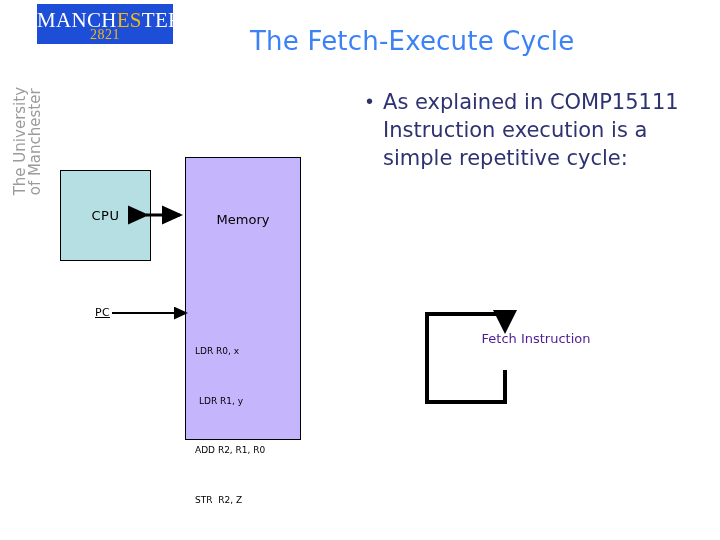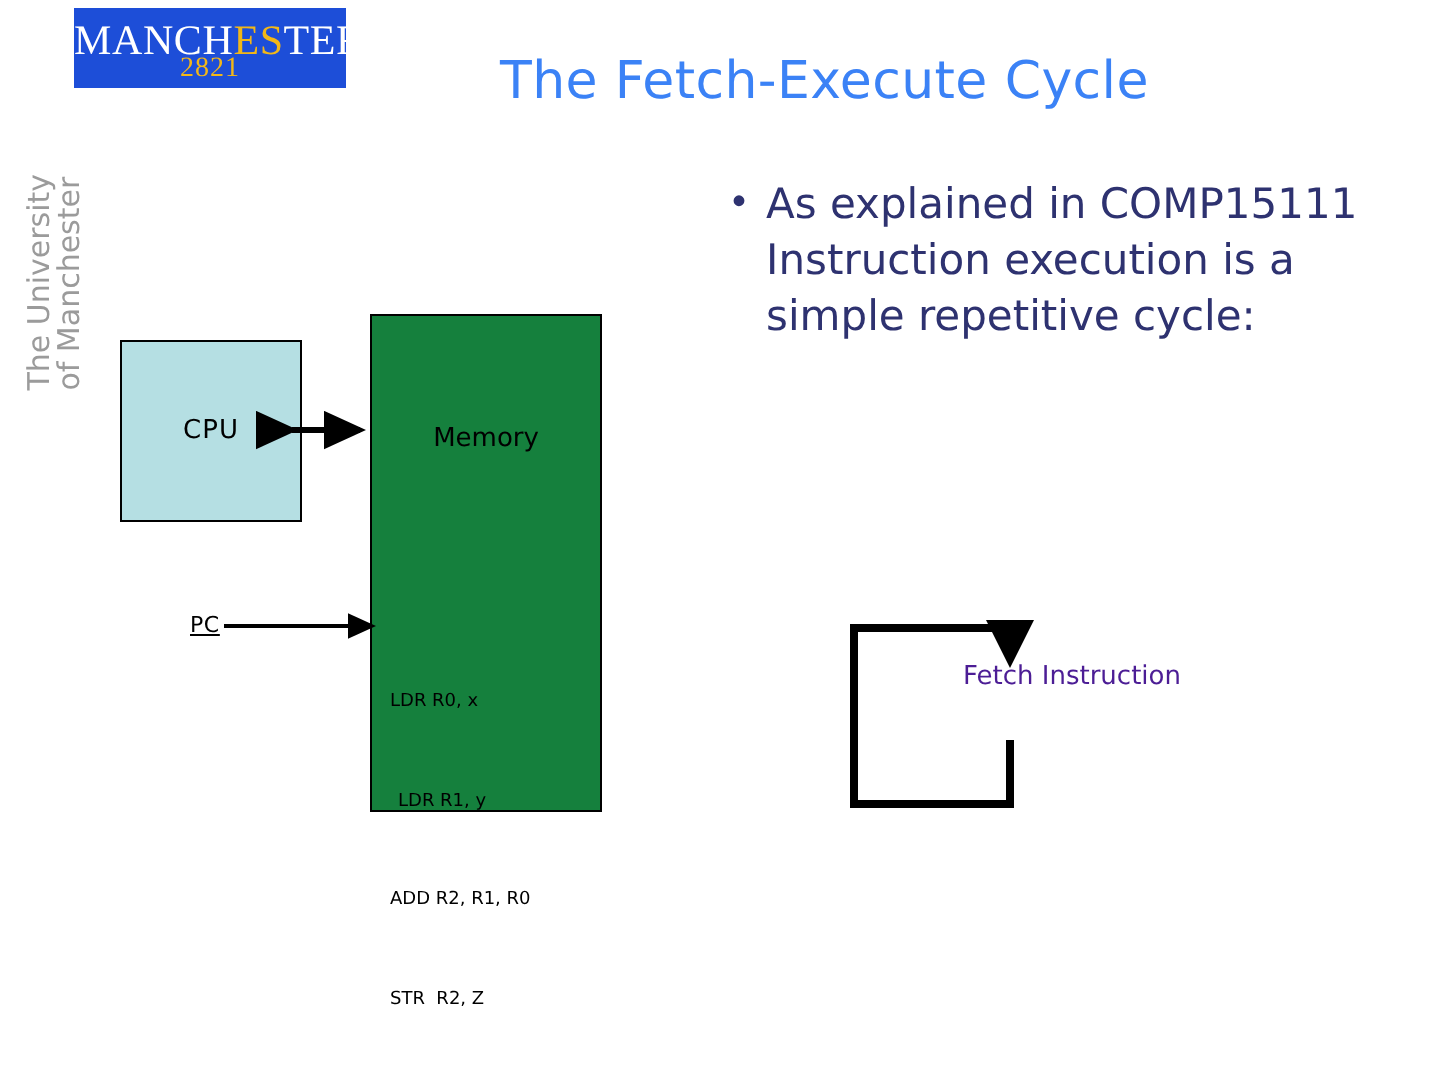--- a/index.html
+++ b/index.html
@@ -118,22 +118,22 @@
     color: #000000;
     font-family: "DejaVu Sans", sans-serif;
     letter-spacing: 0.5px;
   }
 
   #memory-box {
     position: absolute;
     left: 185px;
     top: 157px;
     width: 116px;
-    height: 249px;
-    background: #15803d;
+    height: 283px;
+    background: #c4b5fd;
     border: 1px solid #000000;
     box-sizing: border-box;
   }
   #memory-label {
     position: absolute;
     left: 0;
     top: 54px;
     width: 100%;
     text-align: center;
     font-size: 13px;

